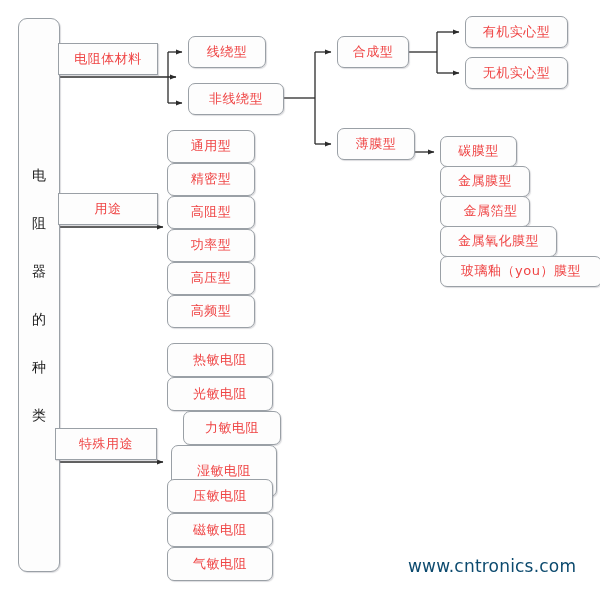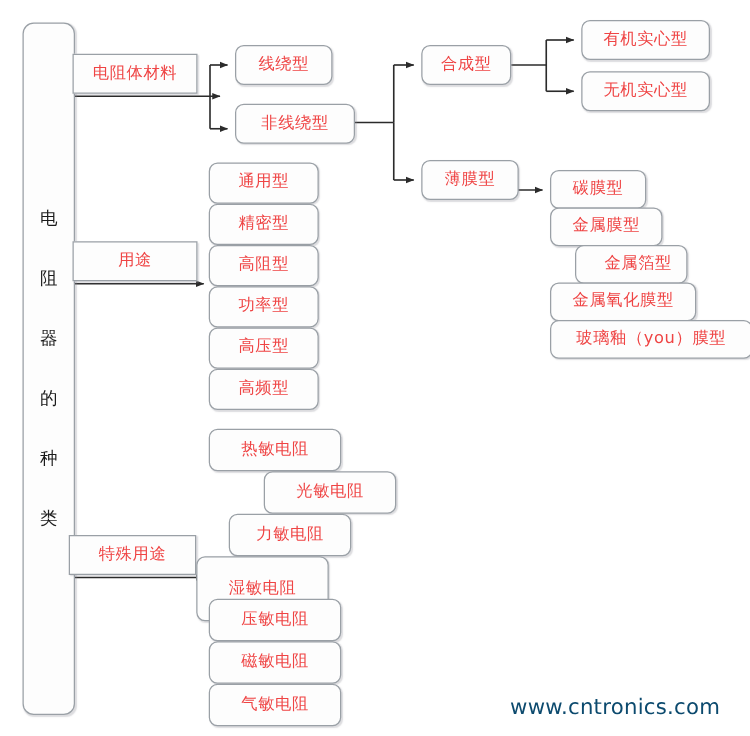--- a/index.html
+++ b/index.html
@@ -145,45 +145,45 @@
   <div class="node rounded" style="left:337px; top:128px; width:78px; height:32px;">薄膜型</div>
 
   <div class="node rounded" style="left:465px; top:16px; width:103px; height:32px;">有机实心型</div>
 
   <div class="node rounded" style="left:465px; top:57px; width:103px; height:32px;">无机实心型</div>
 
   <div class="node rounded" style="left:440px; top:136px; width:77px; height:31px;">碳膜型</div>
 
   <div class="node rounded" style="left:440px; top:166px; width:90px; height:31px;">金属膜型</div>
 
-  <div class="node rounded" style="left:460px; top:196px; width:90px; height:31px;padding-left:11px;">金属箔型</div>
+  <div class="node rounded" style="left:440px; top:196px; width:90px; height:31px;padding-left:11px;">金属箔型</div>
 
   <div class="node rounded" style="left:440px; top:226px; width:117px; height:31px;text-align:center;">金属氧化膜型</div>
 
   <div class="node rounded wide-pad" style="left:440px; top:256px; width:162px; height:31px;">玻璃釉（you）膜型</div>
 
   <div class="node rounded" style="left:167px; top:130px; width:88px; height:33px;">通用型</div>
 
   <div class="node rounded" style="left:167px; top:163px; width:88px; height:33px;">精密型</div>
 
   <div class="node rounded" style="left:167px; top:196px; width:88px; height:33px;">高阻型</div>
 
   <div class="node rounded" style="left:167px; top:229px; width:88px; height:33px;">功率型</div>
 
   <div class="node rounded" style="left:167px; top:262px; width:88px; height:33px;">高压型</div>
 
   <div class="node rounded" style="left:167px; top:295px; width:88px; height:33px;">高频型</div>
 
   <div class="node rounded" style="left:167px; top:343px; width:106px; height:34px;">热敏电阻</div>
 
-  <div class="node rounded" style="left:167px; top:377px; width:106px; height:34px;margin-left:44px;">光敏电阻</div>
+  <div class="node rounded" style="left:167px; top:377px; width:106px; height:34px;">光敏电阻</div>
 
   <div class="node rounded" style="left:183px; top:411px; width:98px; height:34px;">力敏电阻</div>
 
-  <div class="node rounded" style="left:157px; top:445px; width:106px; height:52px;">湿敏电阻</div>
+  <div class="node rounded" style="left:171px; top:445px; width:106px; height:52px;">湿敏电阻</div>
 
   <div class="node rounded" style="left:167px; top:479px; width:106px; height:34px;">压敏电阻</div>
 
   <div class="node rounded" style="left:167px; top:513px; width:106px; height:34px;">磁敏电阻</div>
 
   <div class="node rounded" style="left:167px; top:547px; width:106px; height:34px;">气敏电阻</div>
 
   <div class="wm">www.cntronics.com</div>
 
 </div>

